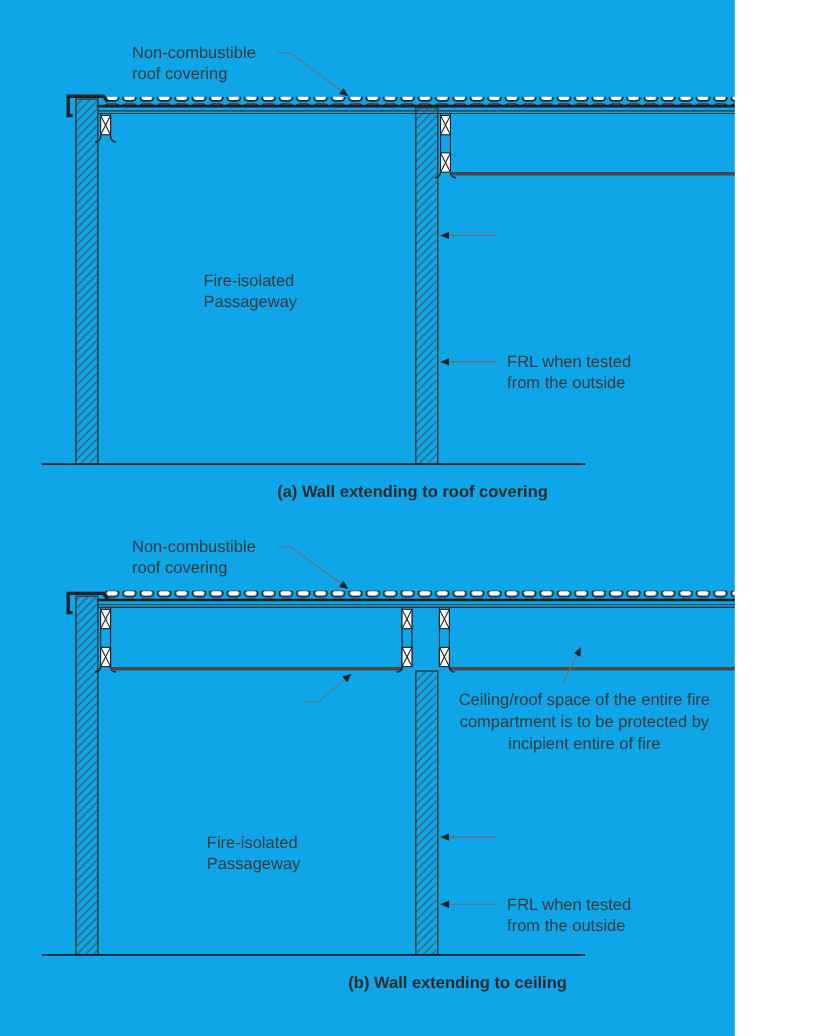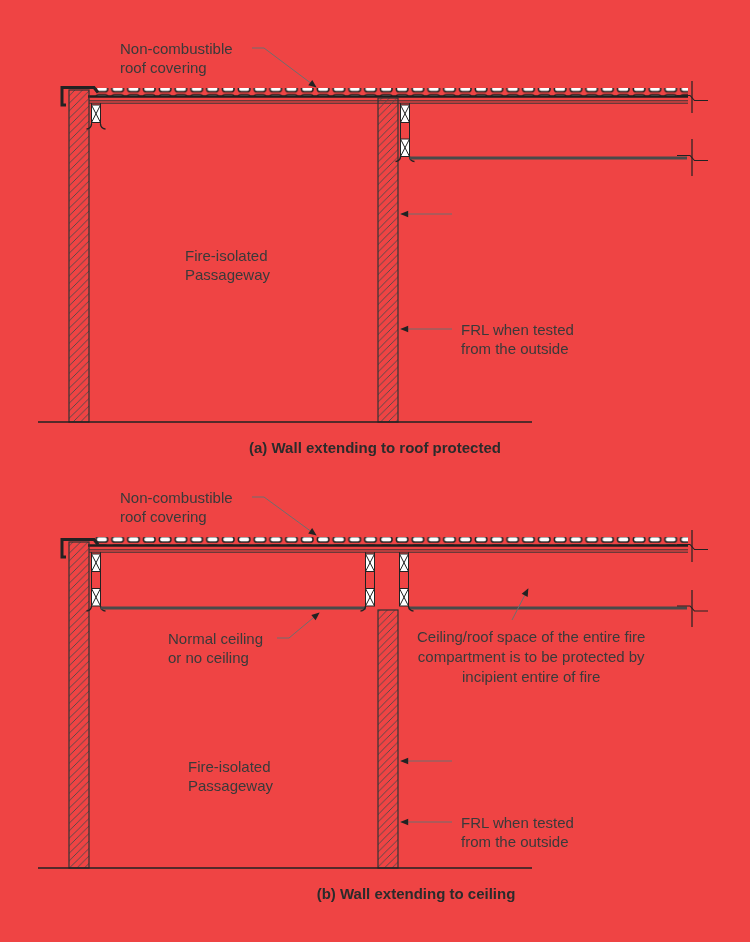--- a/index.html
+++ b/index.html
@@ -1,17 +1,17 @@
 <!DOCTYPE html>
 <html><head>
 <meta charset="utf-8">
 <style>
   html,body{margin:0;padding:0;background:#ffffff;}
   #stage{
-    position:relative;width:750px;height:942px;background:#ef4444;
+    position:relative;width:668px;height:942px;background:#0ea5e9;
     font-family:"Liberation Sans", sans-serif;color:#3a3a3a;overflow:hidden;
   }
   #linework{position:absolute;left:0;top:0;}
   .label{position:absolute;font-size:15px;line-height:19px;color:#3a3a3a;white-space:nowrap;}
   .label.wide{line-height:20px;}
   .caption{position:absolute;left:0;width:750px;text-align:center;font-size:15px;
     line-height:19px;font-weight:bold;color:#2b2b2b;white-space:nowrap;}
 </style>
 </head>
 <body>
@@ -171,29 +171,25 @@
     <div>roof covering</div>
   </div>
   <div class="label" style="left:185px;top:246px;">
     <div>Fire-isolated</div>
     <div>Passageway</div>
   </div>
   <div class="label" style="left:461px;top:320px;">
     <div>FRL when tested</div>
     <div>from the outside</div>
   </div>
-  <div class="caption" style="top:438px;">(a) Wall extending to roof protected</div>
+  <div class="caption" style="top:438px;">(a) Wall extending to roof covering</div>
 
   <div class="label" style="left:120px;top:488px;">
     <div>Non-combustible</div>
     <div>roof covering</div>
-  </div>
-  <div class="label" style="left:168px;top:629px;">
-    <div>Normal ceiling</div>
-    <div>or no ceiling</div>
   </div>
   <div class="label wide" style="left:417px;top:627px;text-align:center;">
     <div>Ceiling/roof space of the entire fire</div>
     <div>compartment is to be protected by</div>
     <div>incipient entire of fire</div>
   </div>
   <div class="label" style="left:188px;top:757px;">
     <div>Fire-isolated</div>
     <div>Passageway</div>
   </div>

